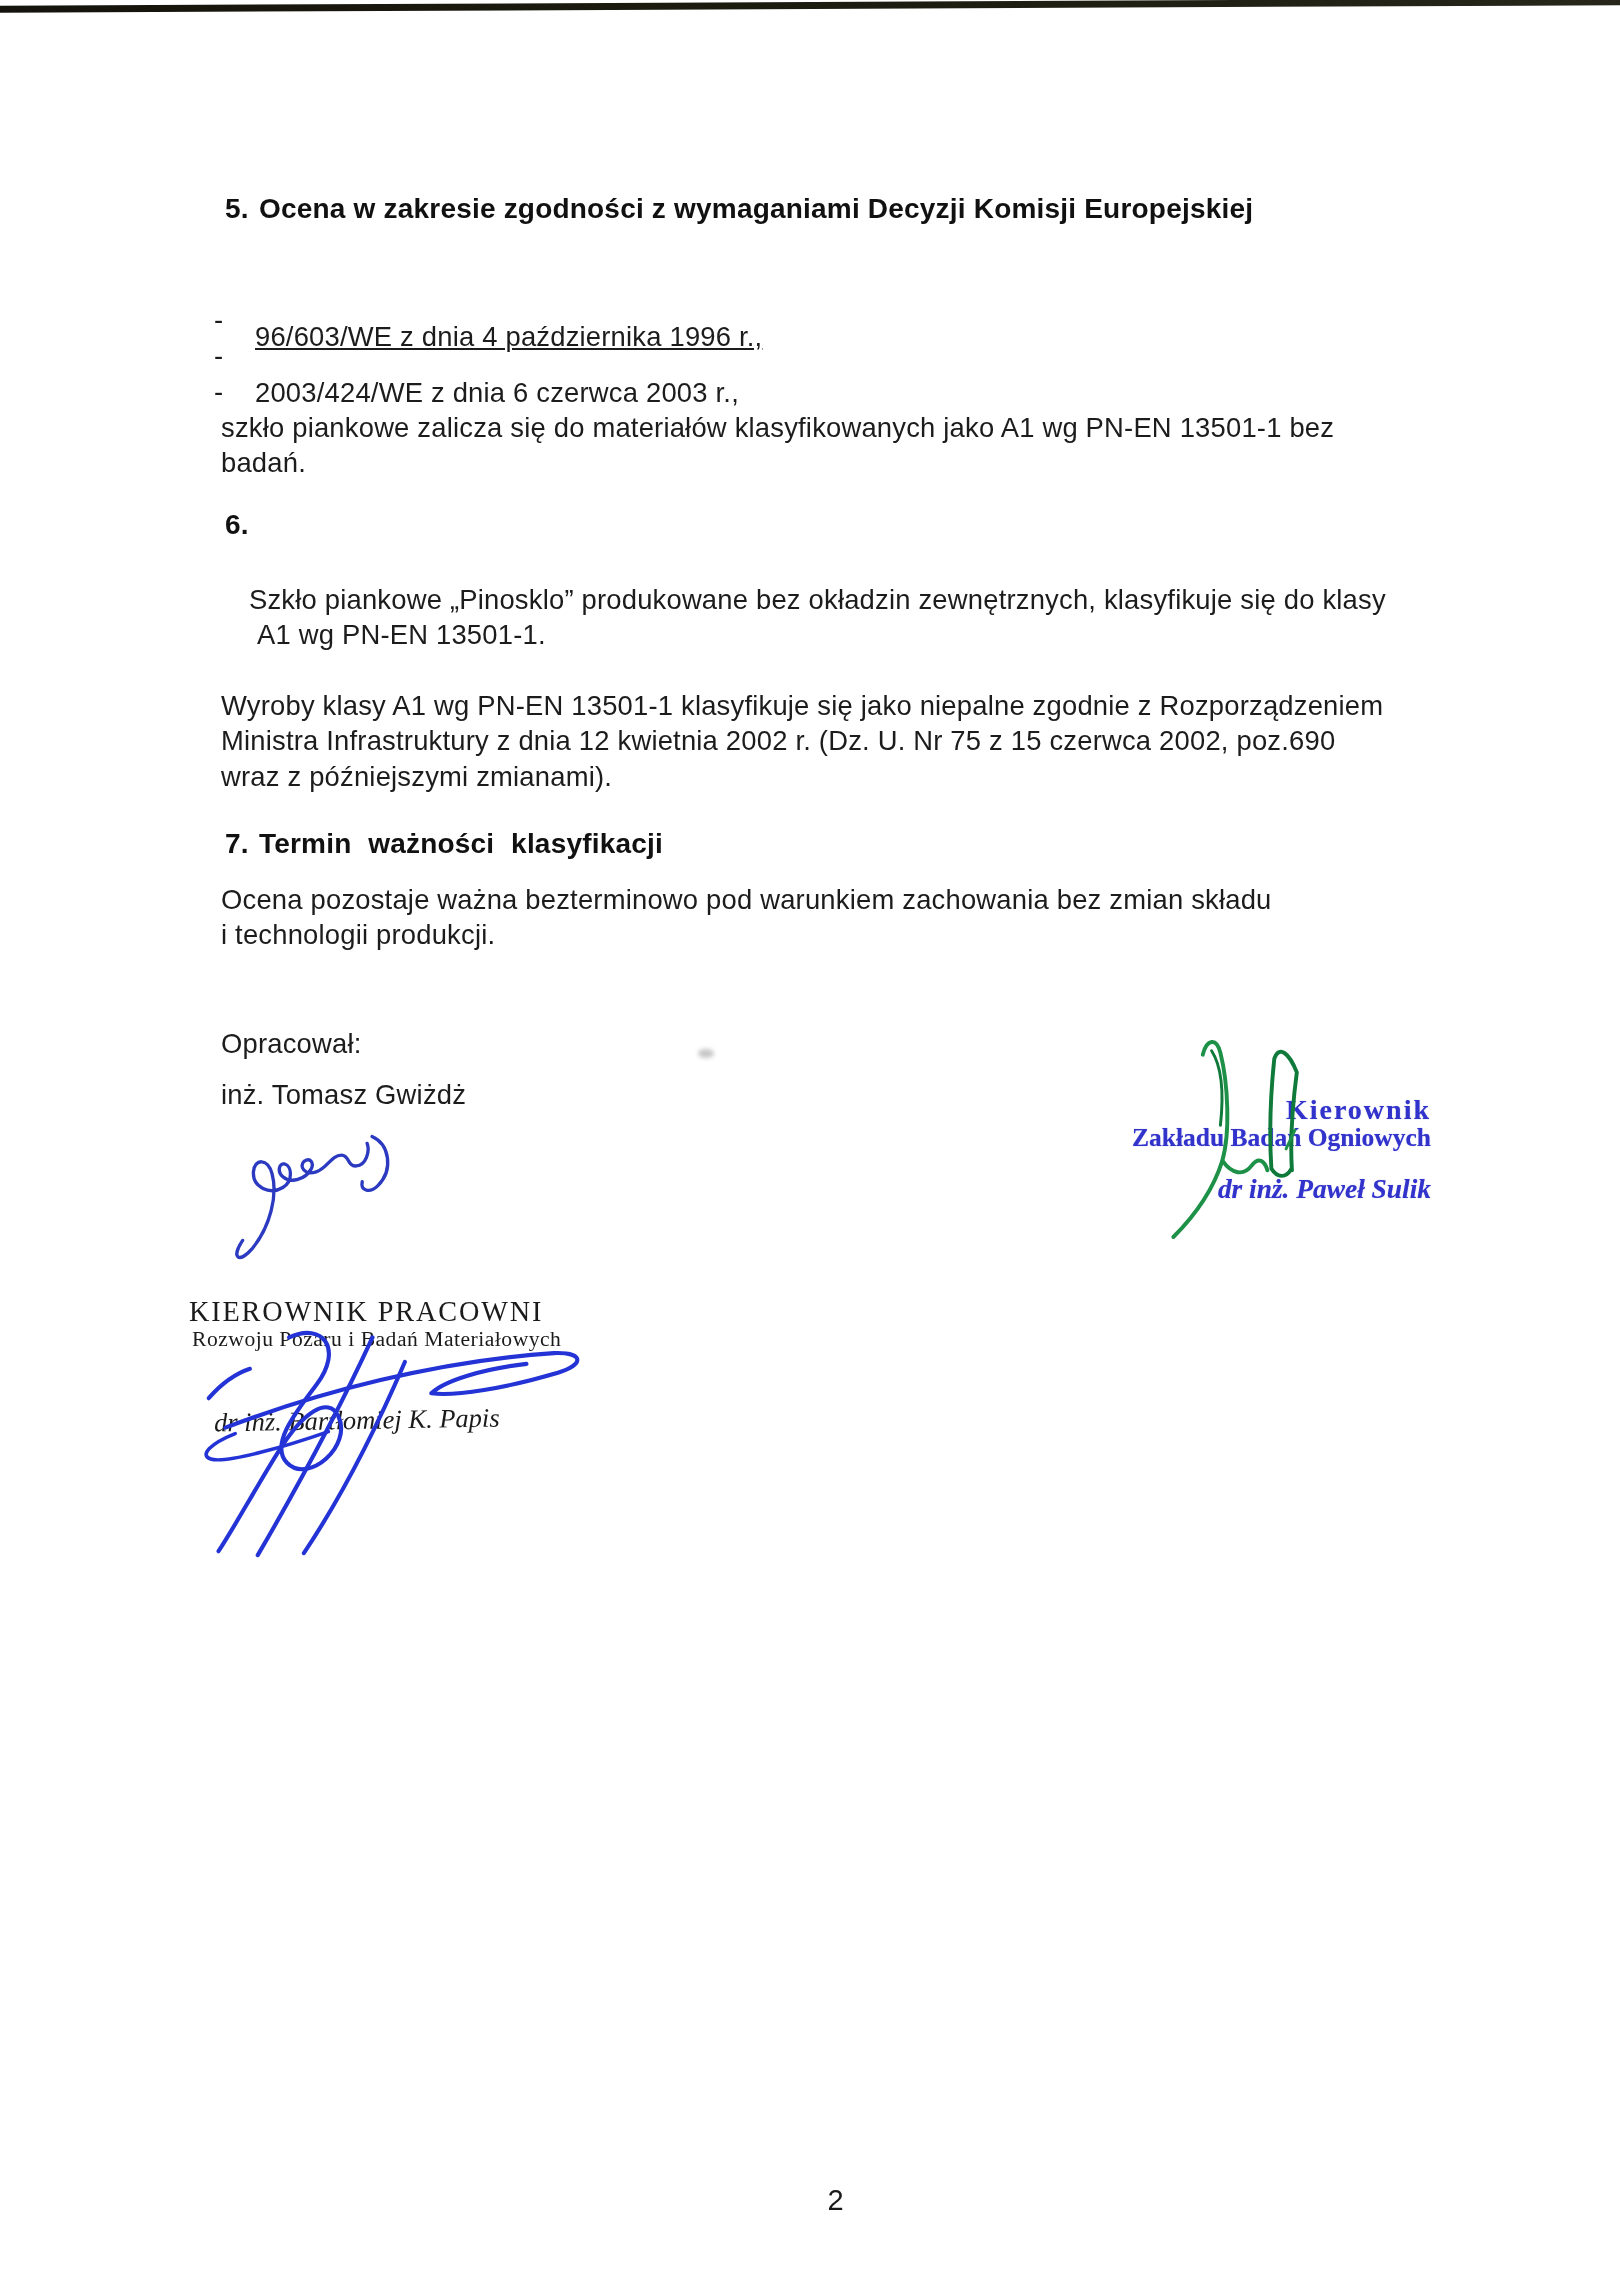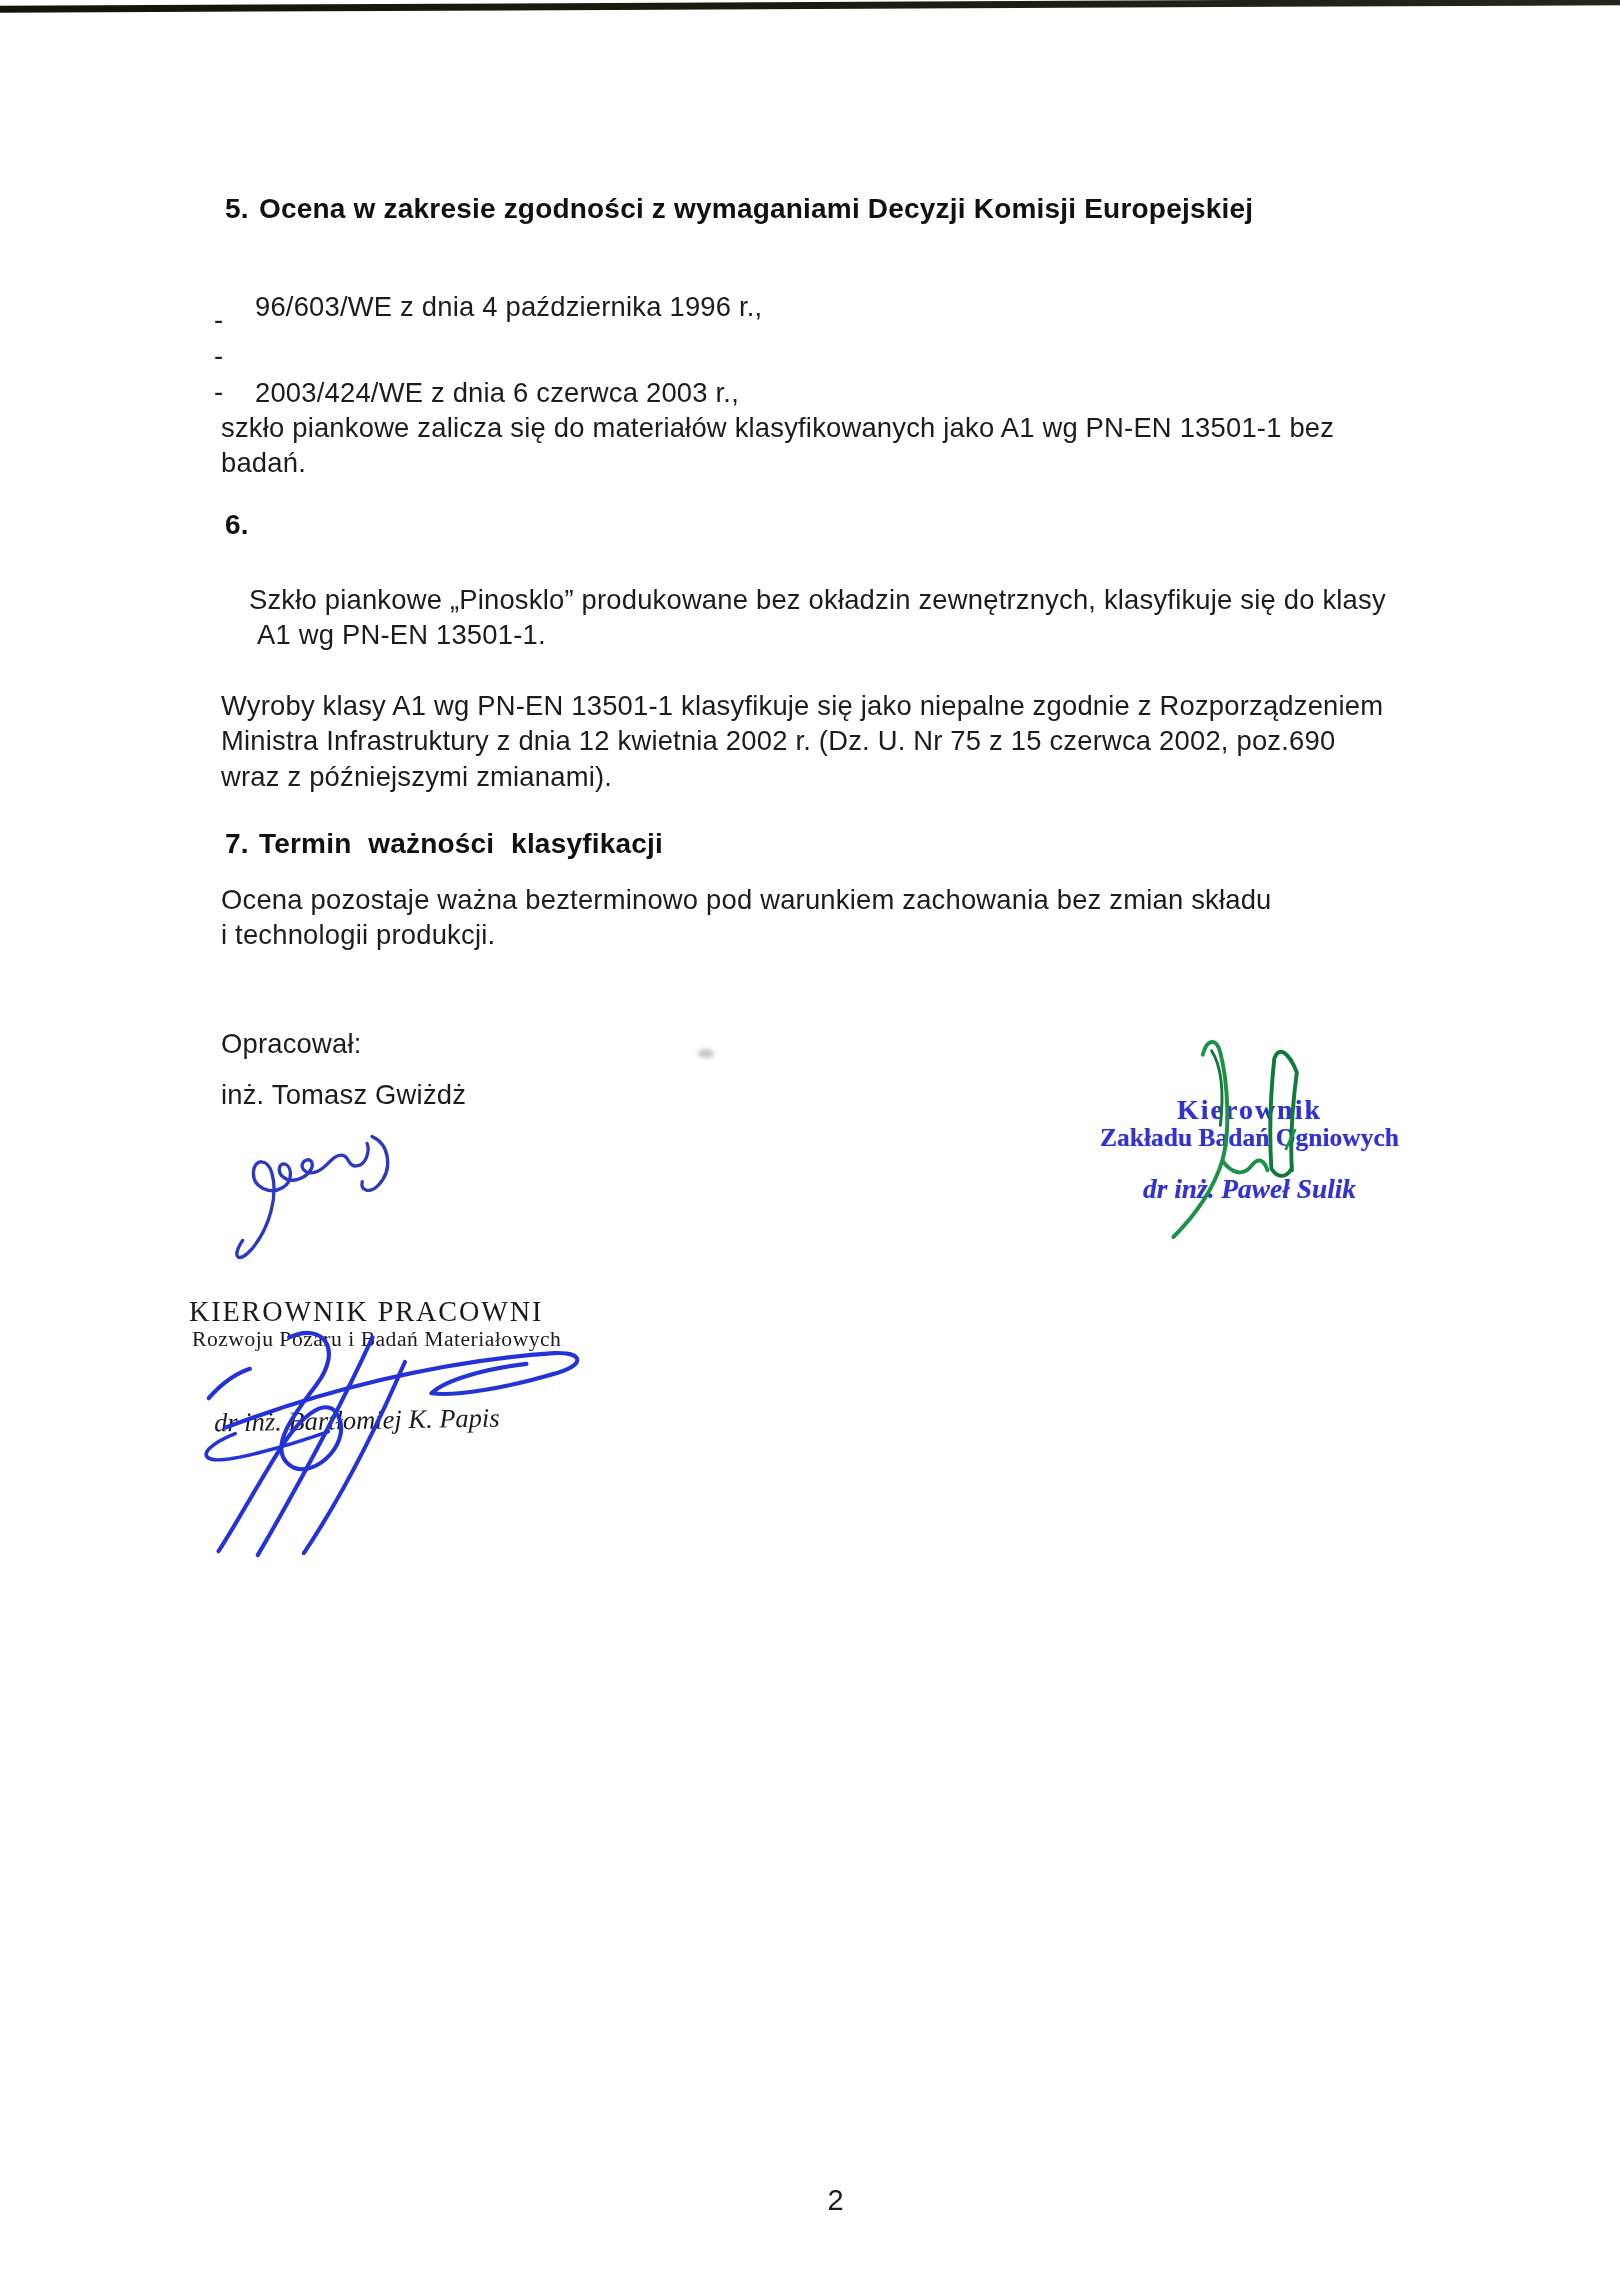--- a/index.html
+++ b/index.html
@@ -31,21 +31,21 @@
   }
   .h7sp{word-spacing:8.8px;}
   .dash{position:absolute;font-size:27.4px;color:#1c1c1c;}
   .pgnum{
     position:absolute;left:814px;top:2184px;width:43px;
     text-align:center;font-size:29px;color:#1a1a1a;
   }
   
   .stamp-right{position:absolute;left:1068px;top:0;width:363px;}
   .stamp-right div{
-    position:absolute;width:363px;text-align:center;
+    position:absolute;width:363px;text-align:right;
     font-family:"Liberation Serif","DejaVu Serif",serif;
     font-weight:bold;color:#3233cb;
     text-shadow:0 0 1px rgba(60,60,210,0.55);
     white-space:nowrap;
   }
   .sr1{top:1094px;font-size:28px;letter-spacing:2px;}
   .sr2{top:1123px;font-size:25.5px;}
   .sr3{top:1174px;font-size:27.4px;font-style:italic;}
   
   .stamp-left div{
@@ -69,21 +69,21 @@
 <div class="page">
 
   <div class="topline"></div>
   <div class="speck"></div>
 
   <div class="h" style="left:225px;top:193px;">5.</div>
   <div class="h" style="left:259px;top:193px;">Ocena w zakresie zgodności z wymaganiami Decyzji Komisji Europejskiej</div>
 
 
   <div class="dash" style="left:214px;top:304px;">-</div>
-  <div class="t" style="left:255px;top:290px;">96/603/WE z dnia 4 października 1996 r.,</div>
+  <div class="t" style="left:255px;top:320px;text-decoration:underline;">96/603/WE z dnia 4 października 1996 r.,</div>
 
   <div class="dash" style="left:214px;top:340px;">-</div>
 
   <div class="dash" style="left:214px;top:376px;">-</div>
   <div class="t" style="left:255px;top:376px;text-align:right;">2003/424/WE z dnia 6 czerwca 2003 r.,</div>
 
   <div class="t" style="left:221px;top:411px;">szkło piankowe zalicza się do materiałów klasyfikowanych jako A1 wg PN-EN 13501-1 bez</div>
   <div class="t" style="left:221px;top:446px;">badań.</div>
 
   <div class="h" style="left:225px;top:509px;">6.</div>

